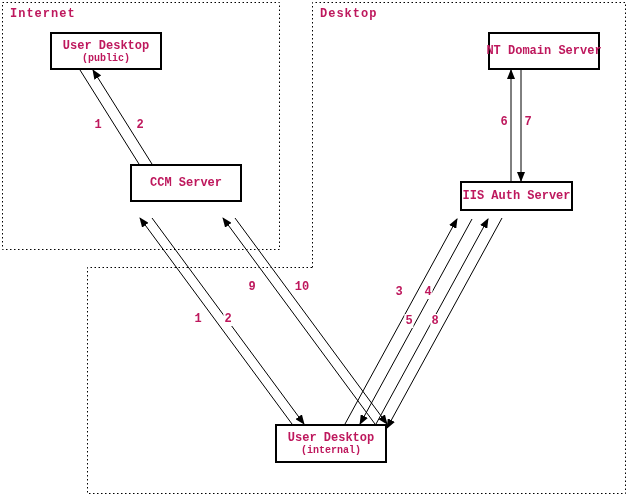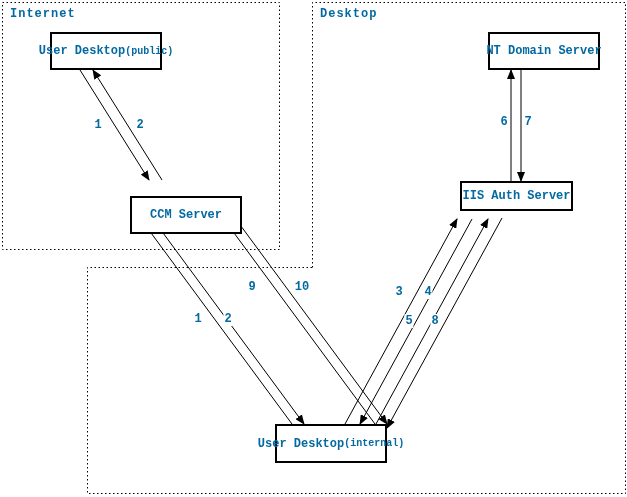--- a/index.html
+++ b/index.html
@@ -2,41 +2,42 @@
 <html><head>
 <meta charset="utf-8">
 <style>
   html, body { margin: 0; padding: 0; background: #ffffff; }
   .canvas {
     position: relative;
     width: 627px;
     height: 497px;
     background: #ffffff;
     font-family: "Liberation Mono", "DejaVu Sans Mono", monospace;
-    color: #0369a1;
+    color: #be185d;
     overflow: hidden;
   }
   .layer-svg {
     position: absolute;
     left: 0; top: 0;
     width: 627px; height: 497px;
   }
   .zone-label {
     position: absolute;
     font-size: 12px;
     font-weight: bold;
     letter-spacing: 1px;
     white-space: nowrap;
   }
   .node {
     position: absolute;
     background: #ffffff;
     border: 2px solid #000000;
     box-sizing: border-box;
     display: flex;
+    flex-direction: column;
     align-items: center;
     justify-content: center;
     text-align: center;
   }
   .node-title {
     font-size: 12px;
     font-weight: bold;
     line-height: 14px;
     white-space: nowrap;
   }
@@ -89,21 +90,21 @@
   </svg>
 
   <div class="zone-label" style="left:10px; top:7px;">Internet</div>
   <div class="zone-label" style="left:320px; top:7px;">Desktop</div>
 
   <div class="node" style="left:50px; top:32px; width:112px; height:38px;">
     <div class="node-title">User Desktop</div>
     <div class="node-subtitle">(public)</div>
   </div>
 
-  <div class="node" style="left:130px; top:196px; width:112px; height:38px;">
+  <div class="node" style="left:130px; top:164px; width:112px; height:38px;">
     <div class="node-title">CCM Server</div>
   </div>
 
   <div class="node" style="left:460px; top:32px; width:112px; height:38px;margin-left:28px;">
     <div class="node-title">NT Domain Server</div>
   </div>
 
   <div class="node" style="left:460px; top:181px; width:113px; height:30px;">
     <div class="node-title">IIS Auth Server</div>
   </div>

